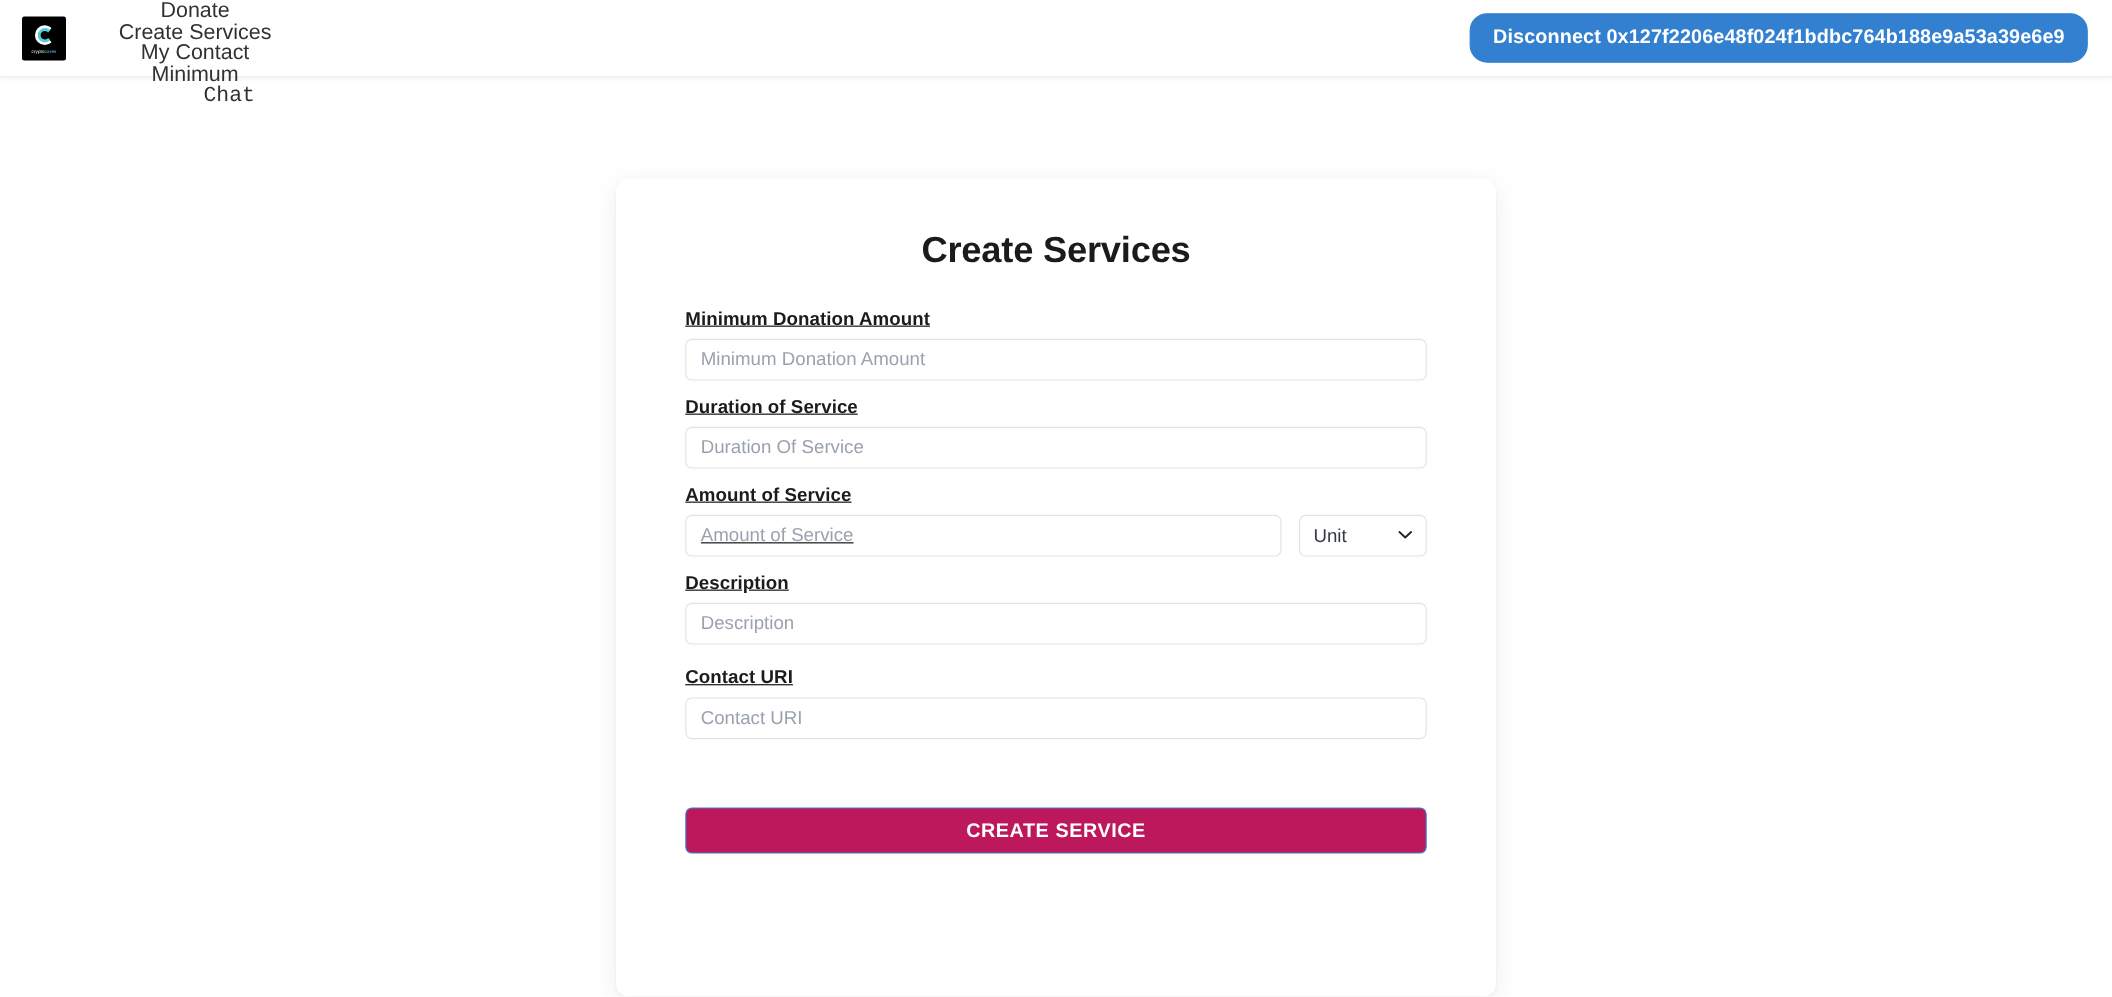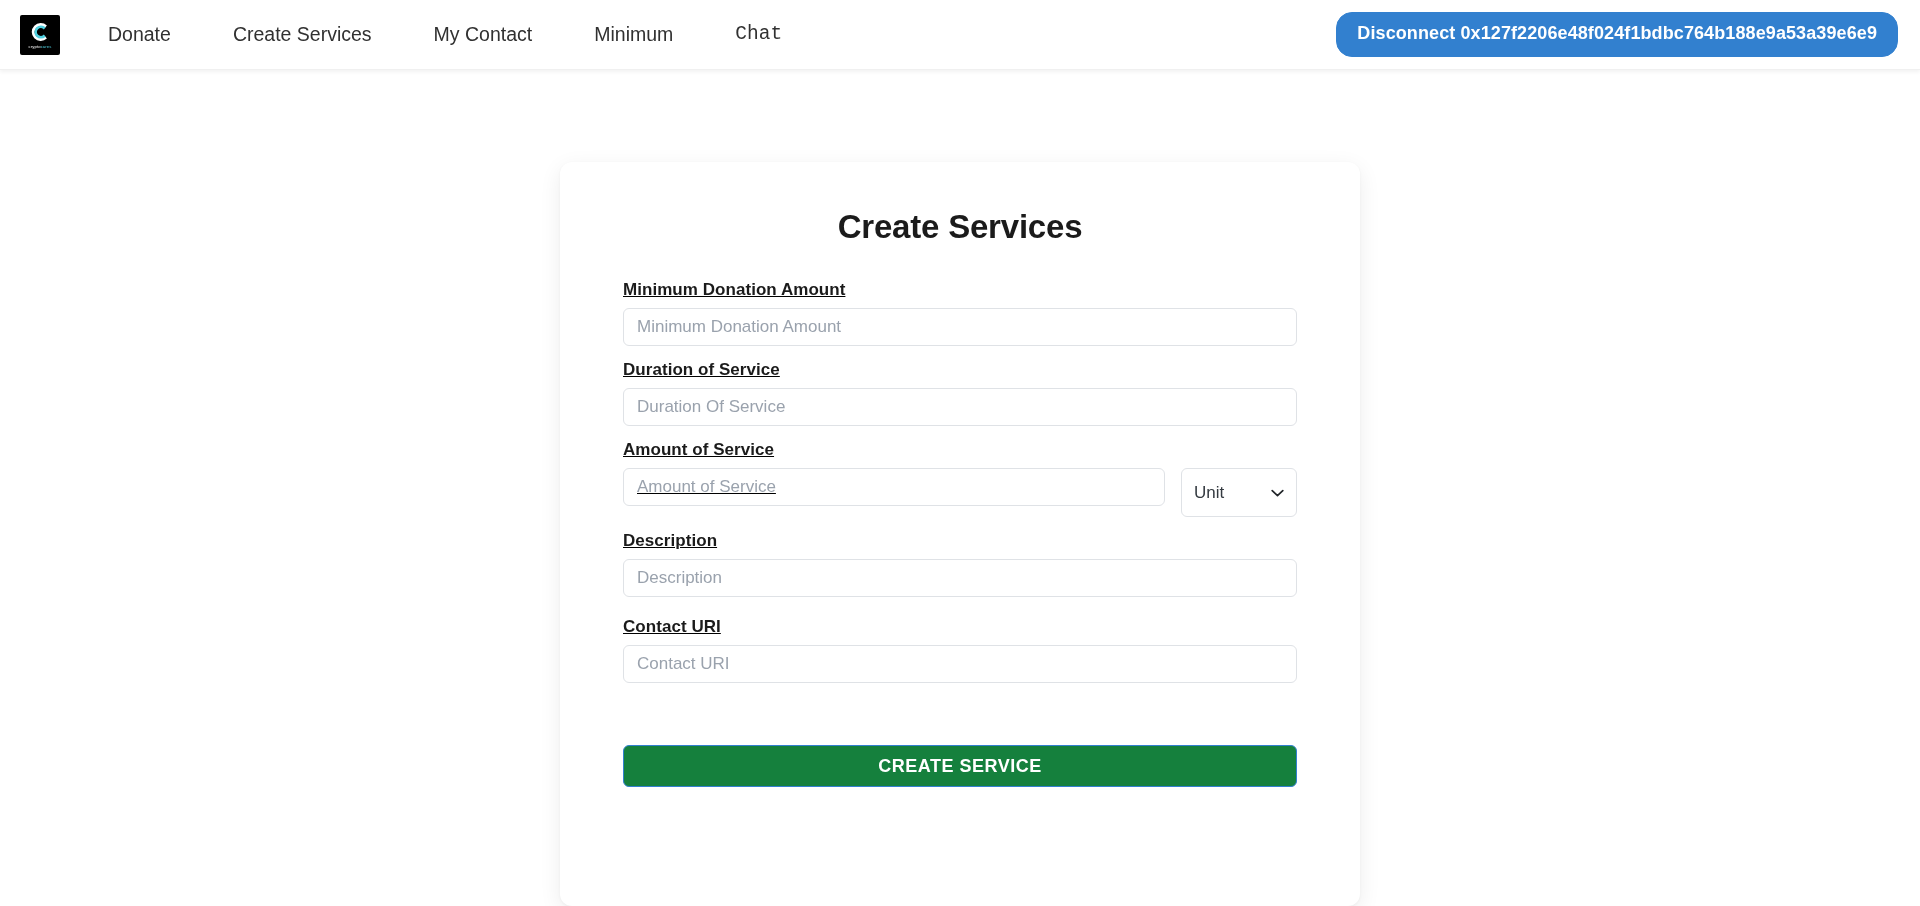--- a/index.html
+++ b/index.html
@@ -45,20 +45,21 @@
     font-family: "Liberation Sans", sans-serif;
     white-space: nowrap;
   }
   .brand-word .cy { color: #ffffff; }
   .brand-word .cx { color: #4fd0e0; }
 
   .nav-links {
     display: flex;
     align-items: center;
     height: 100%;
+    flex-direction: column;
   }
   .nav-link {
     font-size: 19.5px;
     color: #313131;
     text-decoration: none;
     padding: 0 0;
     margin-right: 62px;
     line-height: 1;
     white-space: nowrap;
     cursor: pointer;
@@ -141,21 +142,21 @@
 
   .row-inline {
     display: flex;
     gap: 16px;
     align-items: stretch;
   }
   .row-inline .text-input { flex: 1 1 auto; }
 
   .unit-select {
     width: 116px;
-    height: 49px;
+    height: 38px;
     border: 1px solid #dfe2e6;
     border-radius: 6px;
     background: #ffffff;
     font-size: 17px;
     color: #343a40;
     padding: 0 12px;
     font-family: "Liberation Sans", sans-serif;
     outline: none;
     appearance: none;
     -webkit-appearance: none;
@@ -168,21 +169,21 @@
     transform: translateY(-50%);
     pointer-events: none;
     display: block;
   }
 
   .gap-before-contact { margin-top: 20px; }
 
   .submit-btn {
     width: 100%;
     margin-top: 48px;
-    background: #15803d;
+    background: #be185d;
     border: 1px solid #3280cf;
     color: #ffffff;
     font-size: 18px;
     font-weight: bold;
     letter-spacing: 0.5px;
     height: 42px;
     border-radius: 6px;
     cursor: pointer;
     font-family: "Liberation Sans", sans-serif;
   }

